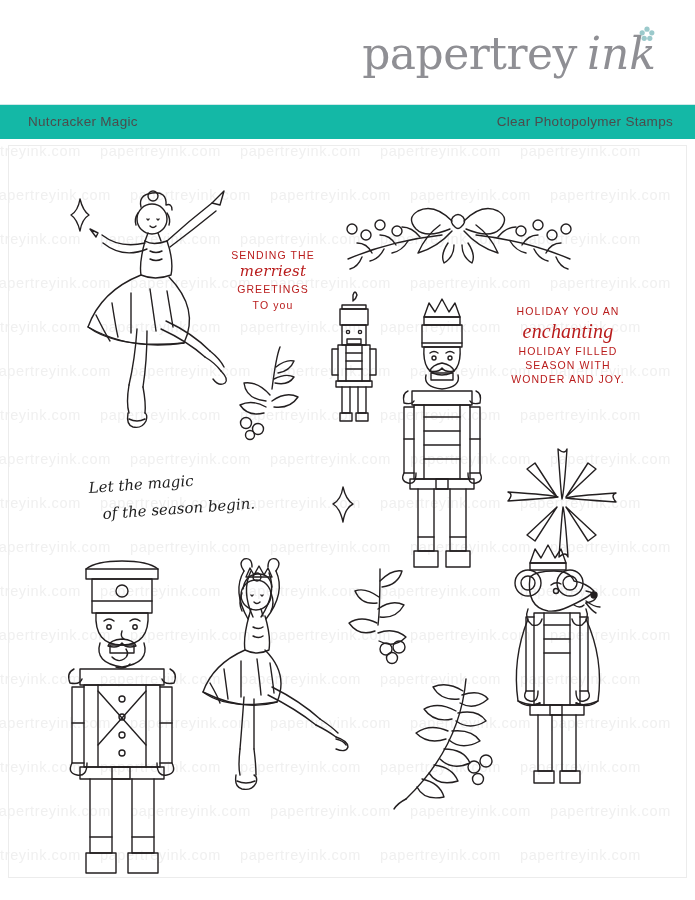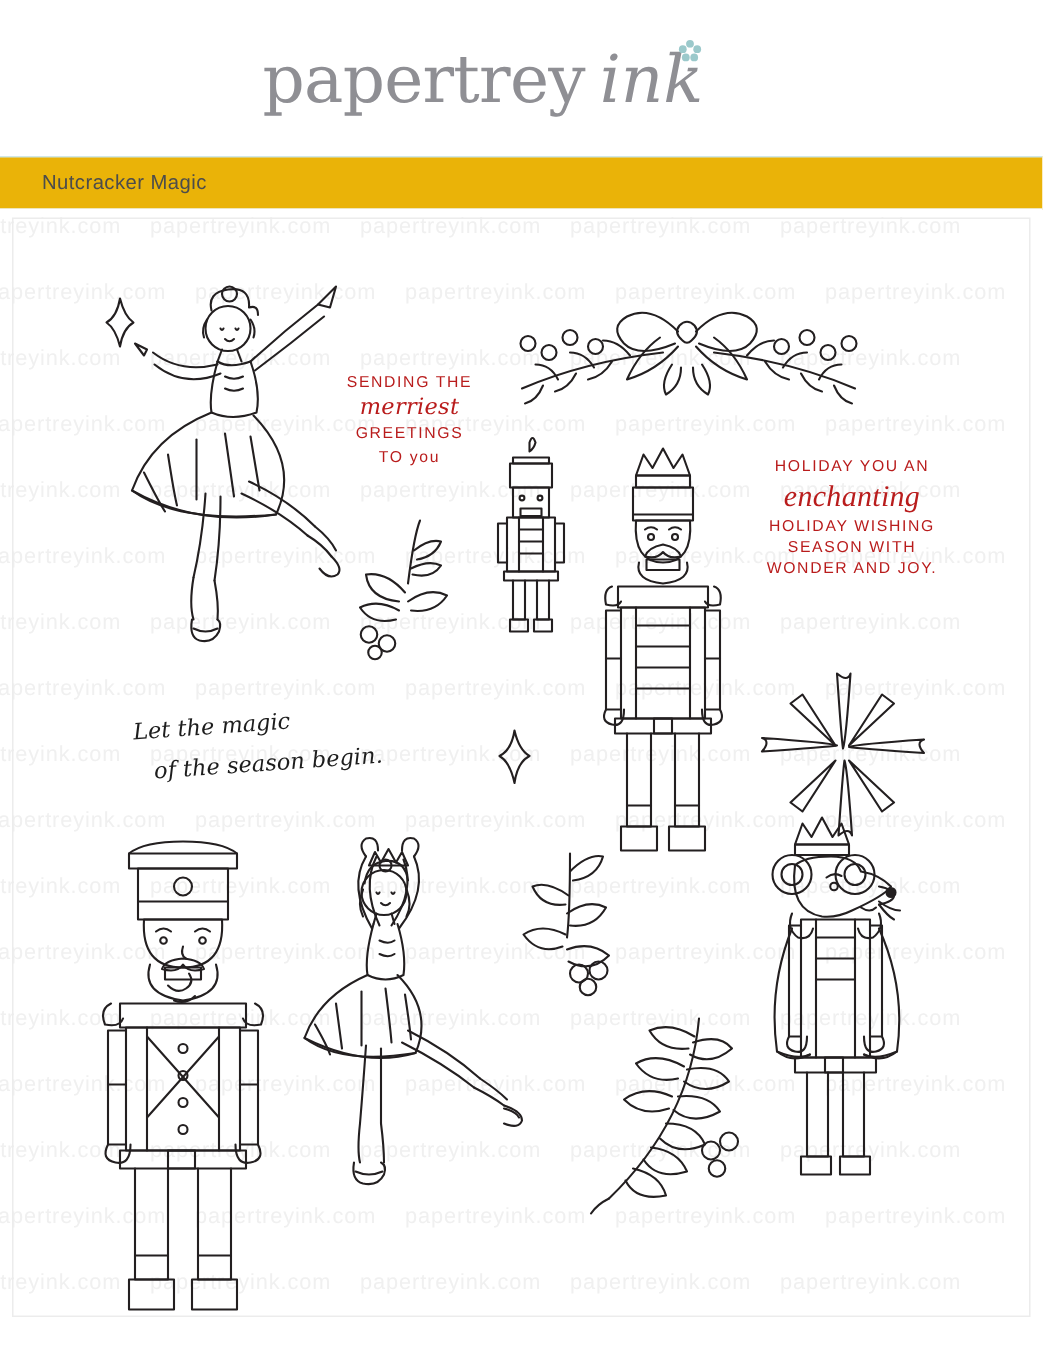--- a/index.html
+++ b/index.html
@@ -19,22 +19,23 @@
     inset: 0;
     background: #ffffff;
   }
 
   
   .logo-wrap {
     position: absolute;
     top: 28px;
     left: 0;
     width: 644px;
-    text-align: center;
+    text-align: right;
     height: 62px;
+    padding-left: 12px;
   }
   .logo-text {
     font-family: "DejaVu Serif", serif;
     font-size: 44px;
     letter-spacing: -0.5px;
     color: #8f8f94;
     font-weight: 400;
     display: inline-block;
     vertical-align: middle;
   }
@@ -56,21 +57,21 @@
     height: 16px;
   }
 
   
   .title-bar {
     position: absolute;
     top: 104px;
     left: 0;
     width: 695px;
     height: 34px;
-    background: #eab308;
+    background: #14b8a6;
     border-top: 1px solid #cfe8e8;
     border-bottom: 1px solid #cfe8e8;
   }
   .title-left {
     position: absolute;
     left: 28px;
     top: 9px;
     font-size: 13.5px;
     color: #4c4c4c;
     letter-spacing: 0.3px;
@@ -161,20 +162,21 @@
           <circle cx="12.8" cy="6.8" r="2.6"></circle>
           <circle cx="5.2" cy="12.3" r="2.6"></circle>
           <circle cx="10.8" cy="12.3" r="2.6"></circle>
         </g>
         <circle cx="8" cy="7.8" r="2" fill="#ffffff"></circle>
       </svg></span>
   </div>
 
   <div class="title-bar">
     <div class="title-left">Nutcracker Magic</div>
+    <div class="title-right">Clear Photopolymer Stamps</div>
   </div>
 
   <div class="sheet">
 
     <div class="wm-layer" id="wm-layer">
         <div class="wm" style="left: -40px; top: 4px;">papertreyink.com</div>
         <div class="wm" style="left: 100px; top: 4px;">papertreyink.com</div>
         <div class="wm" style="left: 240px; top: 4px;">papertreyink.com</div>
         <div class="wm" style="left: 380px; top: 4px;">papertreyink.com</div>
         <div class="wm" style="left: 520px; top: 4px;">papertreyink.com</div>
@@ -667,21 +669,21 @@
     <div class="sent" style="left:203px; top:110px; width:140px;">
       <div class="caps">SENDING THE</div>
       <div class="script" style="font-size:15px; margin:-1px 0 1px 0;">merriest</div>
       <div class="caps">GREETINGS</div>
       <div class="caps" style="margin-top:2px;">TO you</div>
     </div>
 
     <div class="sent" style="left:488px; top:166px; width:160px;">
       <div class="caps">HOLIDAY YOU AN</div>
       <div class="script" style="font-size:20px; margin:-1px 0 1px 0;font-family:Liberation Serif, serif;">enchanting</div>
-      <div class="caps">HOLIDAY WISHING</div>
+      <div class="caps">HOLIDAY FILLED</div>
       <div class="caps">SEASON WITH</div>
       <div class="caps">WONDER AND JOY.</div>
     </div>
 
     <div class="script-only" style="left:88px; top:338px; width:180px;">
       <div style="transform:rotate(-4deg); transform-origin:left top;">Let the magic</div>
       <div style="transform:rotate(-4deg) translateX(14px); transform-origin:left top; margin-top:4px;">of the season begin.</div>
     </div>
 
   </div>

